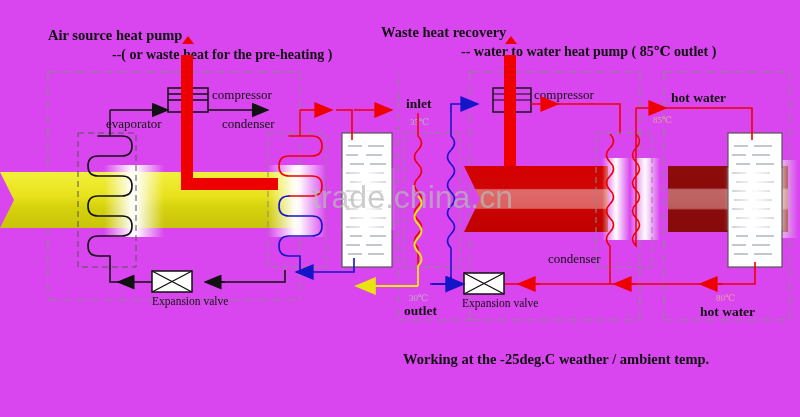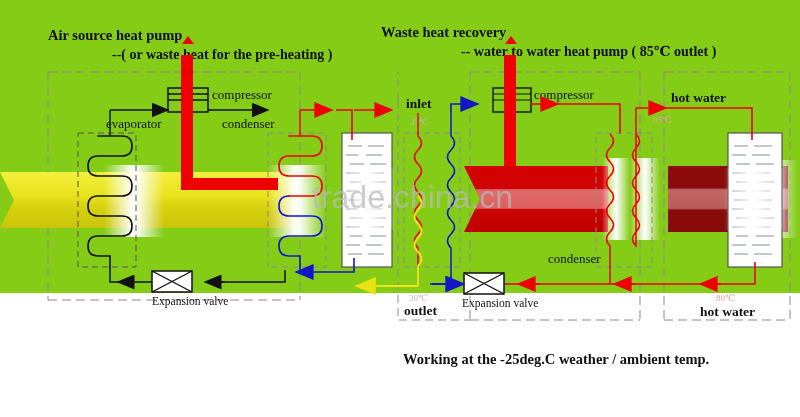--- a/index.html
+++ b/index.html
@@ -1,18 +1,18 @@
 <!DOCTYPE html>
 <html><head>
 <meta charset="utf-8">
 <style>
   html,body{margin:0;padding:0;background:#ffffff;}
   body{width:800px;height:417px;overflow:hidden;
        font-family:"Liberation Serif","DejaVu Serif",serif;}
-  #stage{position:relative;width:800px;height:293px;background:#84cc16;}
+  #stage{position:relative;width:800px;height:417px;background:#d946ef;}
   svg#diagram{position:absolute;left:0;top:0;width:800px;height:417px;}
 
   .ttl{font-family:"Liberation Serif","DejaVu Serif",serif;font-weight:bold;
        font-size:14.5px;fill:#111;}
   .sub{font-family:"Liberation Serif","DejaVu Serif",serif;font-weight:bold;
        font-size:14px;fill:#111;}
   .lbl{font-family:"Liberation Serif","DejaVu Serif",serif;font-size:13px;fill:#111;}
   .lblb{font-family:"Liberation Serif","DejaVu Serif",serif;font-weight:bold;
         font-size:13.5px;fill:#111;}
   .lblsm{font-family:"Liberation Serif","DejaVu Serif",serif;font-size:11.5px;fill:#111;}

